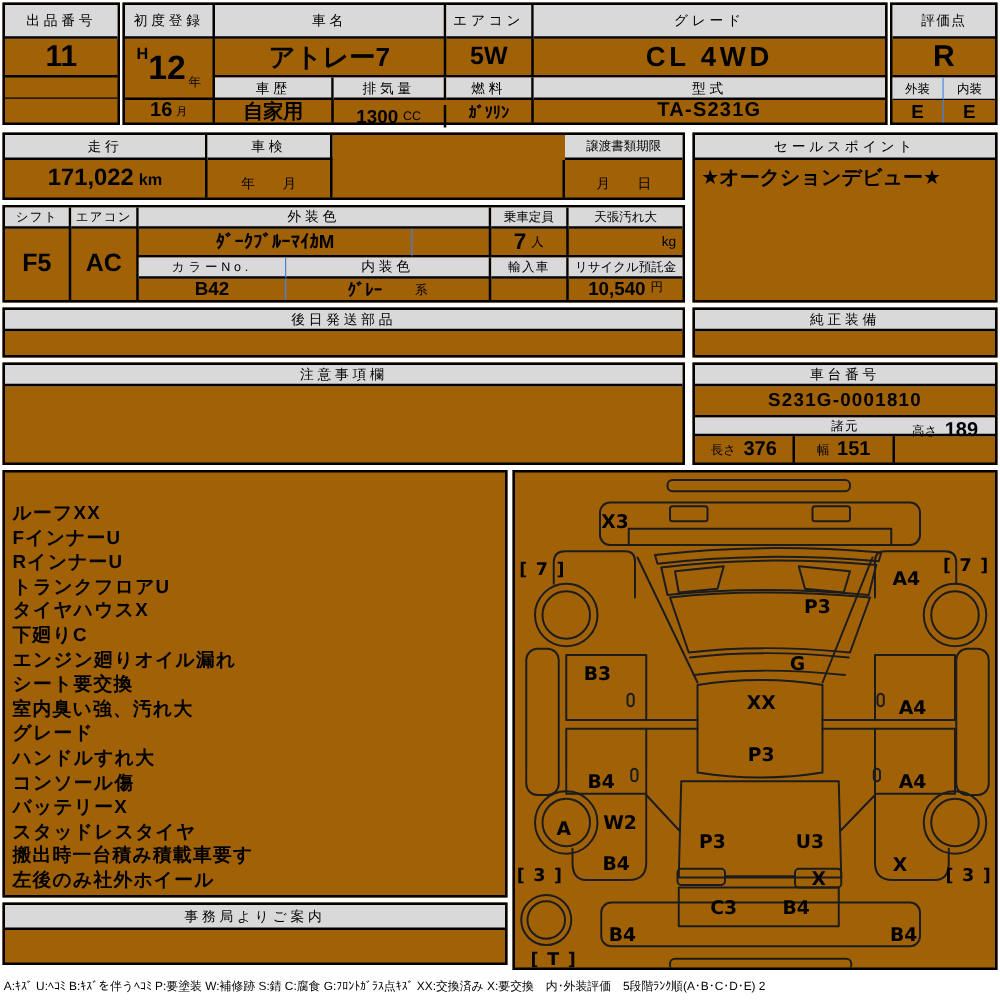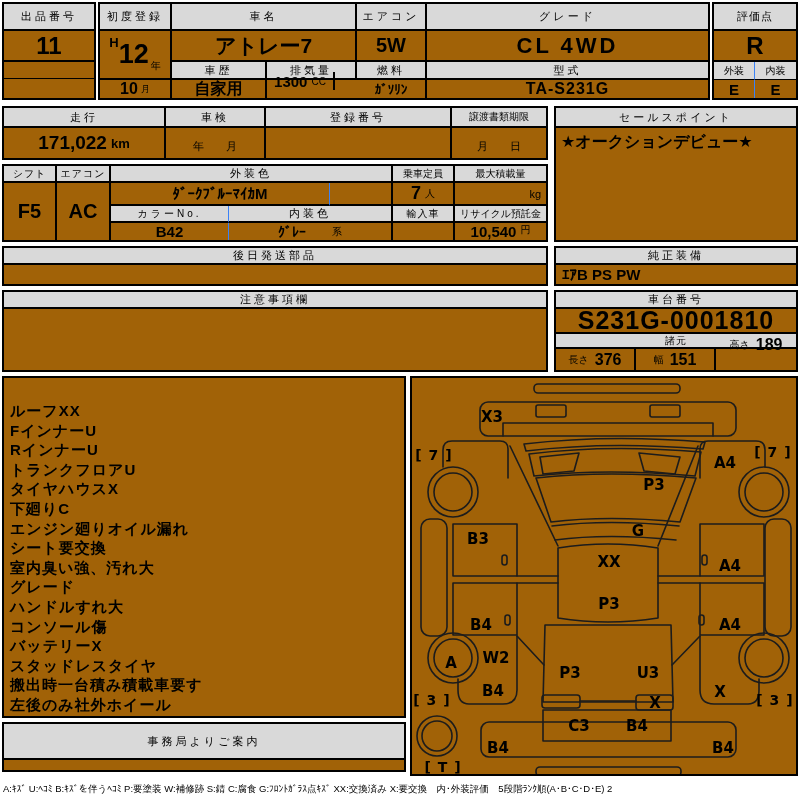--- a/index.html
+++ b/index.html
@@ -36,76 +36,75 @@
   <div class="c hdr br2 bb2" style="left:72px;top:0;width:185px;height:27px">車名</div>
   <div class="c hdr br2 bb2" style="left:257px;top:0;width:70px;height:27px">エアコン</div>
   <div class="c hdr bb2" style="left:327px;top:0;width:281px;height:27px">グレード</div>
 
   <div class="c br2 bb2" style="left:0;top:27px;width:72px;height:49px">
     <span style="font-size:13px;font-weight:bold;align-self:flex-start;margin-top:4px">H</span>
     <span style="font-size:27px;font-weight:bold">12</span>
     <span style="font-size:10px;align-self:flex-end;margin-bottom:5px;margin-left:2px">年</span>
   </div>
   <div class="c br2" style="left:0;top:76px;width:72px;height:18px">
-    <span style="font-size:16px;font-weight:bold">10</span>
+    <span style="font-size:16px;font-weight:bold">16</span>
     <span style="font-size:9px;margin-left:3px;align-self:flex-end;padding-bottom:2px">月</span>
   </div>
 
   <div class="c val br2 bb2" style="left:72px;top:27px;width:185px;height:31px;font-size:21px">アトレー7</div>
   <div class="c val br2 bb2" style="left:257px;top:27px;width:70px;height:31px;font-size:20px">5W</div>
   <div class="c val bb2" style="left:327px;top:27px;width:281px;height:31px;font-size:22px;letter-spacing:3px">CL 4WD</div>
 
   <div class="c hdr br2 bb2" style="left:72px;top:58px;width:95px;height:18px">車歴</div>
   <div class="c hdr br2 bb2" style="left:167px;top:58px;width:90px;height:18px">排気量</div>
   <div class="c hdr br2 bb2" style="left:257px;top:58px;width:70px;height:18px">燃料</div>
   <div class="c hdr bb2" style="left:327px;top:58px;width:281px;height:18px">型式</div>
 
   <div class="c val br2" style="left:72px;top:76px;width:95px;height:18px;font-size:16px">自家用</div>
-  <div class="c val br2" style="left:167px;top:68px;width:68px;height:18px;font-size:15px">
+  <div class="c val br2" style="left:167px;top:80px;width:90px;height:18px;font-size:15px">
     <span>1300</span>
     <span class="unit">CC</span>
   </div>
   <div class="c val br2" style="left:257px;top:76px;width:70px;height:18px;font-size:13px">ｶﾞｿﾘﾝ</div>
   <div class="c val" style="left:327px;top:76px;width:281px;height:18px;font-size:16px;letter-spacing:1px">TA-S231G</div>
 </div>
 
 <div class="box" style="left:712px;top:2px;width:86px;height:98px">
   <div class="c hdr bb2" style="left:0;top:0;width:82px;height:27px;letter-spacing:1px">評価点</div>
   <div class="c val bb2" style="left:0;top:27px;width:82px;height:31px;font-size:24px">R</div>
   <div class="c hdr br1 bb1" style="left:0;top:58px;width:41px;height:18px;letter-spacing:0;font-size:10px">外装</div>
   <div class="c hdr bb1" style="left:41px;top:58px;width:41px;height:18px;letter-spacing:0;font-size:10px">内装</div>
   <div class="c val br1" style="left:0;top:76px;width:41px;height:18px;font-size:15px">E</div>
   <div class="c val" style="left:41px;top:76px;width:41px;height:18px;font-size:15px">E</div>
 </div>
 
 <div class="box" style="left:2px;top:106px;width:546px;height:54px">
   <div class="c hdr br2 bb2" style="left:0;top:0;width:162px;height:20px">走行</div>
   <div class="c hdr br2 bb2" style="left:162px;top:0;width:100px;height:20px">車検</div>
-  <div class="c hdr br2 bb2" style="left:262px;top:0;width:186px;height:20px">登録番号</div>
   <div class="c hdr f9 bb2" style="left:448px;top:0;width:94px;height:20px">譲渡書類期限</div>
   <div class="c val br2" style="left:0;top:20px;width:162px;height:30px;font-size:19px">
     <span>171,022</span>
     <span style="font-size:13px;font-weight:bold;margin-left:4px">km</span>
   </div>
   <div class="c br2" style="left:162px;top:20px;width:100px;height:30px;font-size:11px;align-items:flex-end;padding-bottom:4px">年　　月</div>
   <div class="c br2" style="left:262px;top:20px;width:186px;height:30px"></div>
   <div class="c" style="left:448px;top:20px;width:94px;height:30px;font-size:11px;align-items:flex-end;padding-bottom:4px">月　　日</div>
 </div>
 
 <div class="box" style="left:554px;top:106px;width:244px;height:136px">
   <div class="c hdr bb2" style="left:0;top:0;width:240px;height:20px">セールスポイント</div>
   <div style="position:absolute;left:0;top:20px;width:240px;height:112px;padding:4px 5px;font-size:16px;font-weight:bold">★オークションデビュー★</div>
 </div>
 
 <div class="box" style="left:2px;top:164px;width:546px;height:78px">
   <div class="c hdr f10 br2 bb2" style="left:0;top:0;width:53px;height:17px">シフト</div>
   <div class="c hdr f10 br2 bb2" style="left:53px;top:0;width:54px;height:17px">エアコン</div>
   <div class="c hdr br2 bb2" style="left:107px;top:0;width:282px;height:17px">外装色</div>
   <div class="c hdr f9 br2 bb2" style="left:389px;top:0;width:62px;height:17px">乗車定員</div>
-  <div class="c hdr f9 bb2" style="left:451px;top:0;width:91px;height:17px">最大積載量</div>
+  <div class="c hdr f9 bb2" style="left:451px;top:0;width:91px;height:17px">天張汚れ大</div>
 
   <div class="c val br2" style="left:0;top:17px;width:53px;height:57px;font-size:20px">F5</div>
   <div class="c val br2" style="left:53px;top:17px;width:54px;height:57px;font-size:20px">AC</div>
 
   <div class="c val br1 bb2" style="left:107px;top:17px;width:219px;height:23px;font-size:15px">ﾀﾞｰｸﾌﾞﾙｰﾏｲｶM</div>
   <div class="c br2 bb2" style="left:326px;top:17px;width:63px;height:23px"></div>
   <div class="c val br2 bb2" style="left:389px;top:17px;width:62px;height:23px;font-size:18px">
     <span>7</span>
     <span class="unit">人</span>
   </div>
@@ -128,31 +127,30 @@
   </div>
 </div>
 
 <div class="box" style="left:2px;top:246px;width:546px;height:40px">
   <div class="c hdr bb2" style="left:0;top:0;width:542px;height:17px">後日発送部品</div>
   <div class="c" style="left:0;top:17px;width:542px;height:19px"></div>
 </div>
 
 <div class="box" style="left:554px;top:246px;width:244px;height:40px">
   <div class="c hdr bb2" style="left:0;top:0;width:240px;height:17px">純正装備</div>
-  <div class="c val" style="left:0;top:17px;width:240px;height:19px;justify-content:flex-start;padding-left:6px;font-size:15px">ｴｱB PS PW</div>
 </div>
 
 <div class="box" style="left:2px;top:290px;width:546px;height:82px">
   <div class="c hdr bb2" style="left:0;top:0;width:542px;height:17px">注意事項欄</div>
   <div class="c" style="left:0;top:17px;width:542px;height:61px"></div>
 </div>
 
 <div class="box" style="left:554px;top:290px;width:244px;height:82px">
   <div class="c hdr bb2" style="left:0;top:0;width:240px;height:17px">車台番号</div>
-  <div class="c val bb2" style="left:0;top:17px;width:240px;height:25px;font-size:25px;letter-spacing:1px">S231G-0001810</div>
+  <div class="c val bb2" style="left:0;top:17px;width:240px;height:25px;font-size:15px;letter-spacing:1px">S231G-0001810</div>
   <div class="c hdr f10 bb2" style="left:0;top:42px;width:240px;height:15px">諸元</div>
   <div class="c br2" style="left:0;top:57px;width:80px;height:21px">
     <span style="font-size:10px;margin-right:6px">長さ</span>
     <span style="font-weight:bold;font-size:16px">376</span>
   </div>
   <div class="c br2" style="left:80px;top:57px;width:80px;height:21px">
     <span style="font-size:10px;margin-right:6px">幅</span>
     <span style="font-weight:bold;font-size:16px">151</span>
   </div>
   <div class="c" style="left:160px;top:42px;width:80px;height:21px">
@@ -176,21 +174,21 @@
     <div>ハンドルすれ大</div>
     <div>コンソール傷</div>
     <div>バッテリーX</div>
     <div>スタッドレスタイヤ</div>
     <div>搬出時一台積み積載車要す</div>
     <div>左後のみ社外ホイール</div>
   </div>
 </div>
 
 <div class="box" style="left:2px;top:722px;width:404px;height:50px">
-  <div class="c hdr bb2" style="left:0;top:0;width:400px;height:36px">事務局よりご案内</div>
+  <div class="c hdr bb2" style="left:0;top:0;width:400px;height:20px">事務局よりご案内</div>
   <div class="c" style="left:0;top:20px;width:400px;height:26px"></div>
 </div>
 
 <div class="box" style="left:410px;top:376px;width:388px;height:400px">
   <svg viewBox="0 0 384 396" width="384" height="396">
     <g class="ln">
       <rect x="122" y="6" width="146" height="9" rx="4"></rect>
       <rect x="68" y="24" width="256" height="34" rx="8"></rect>
       <rect x="124" y="27" width="30" height="12" rx="2"></rect>
       <rect x="238" y="27" width="30" height="12" rx="2"></rect>

